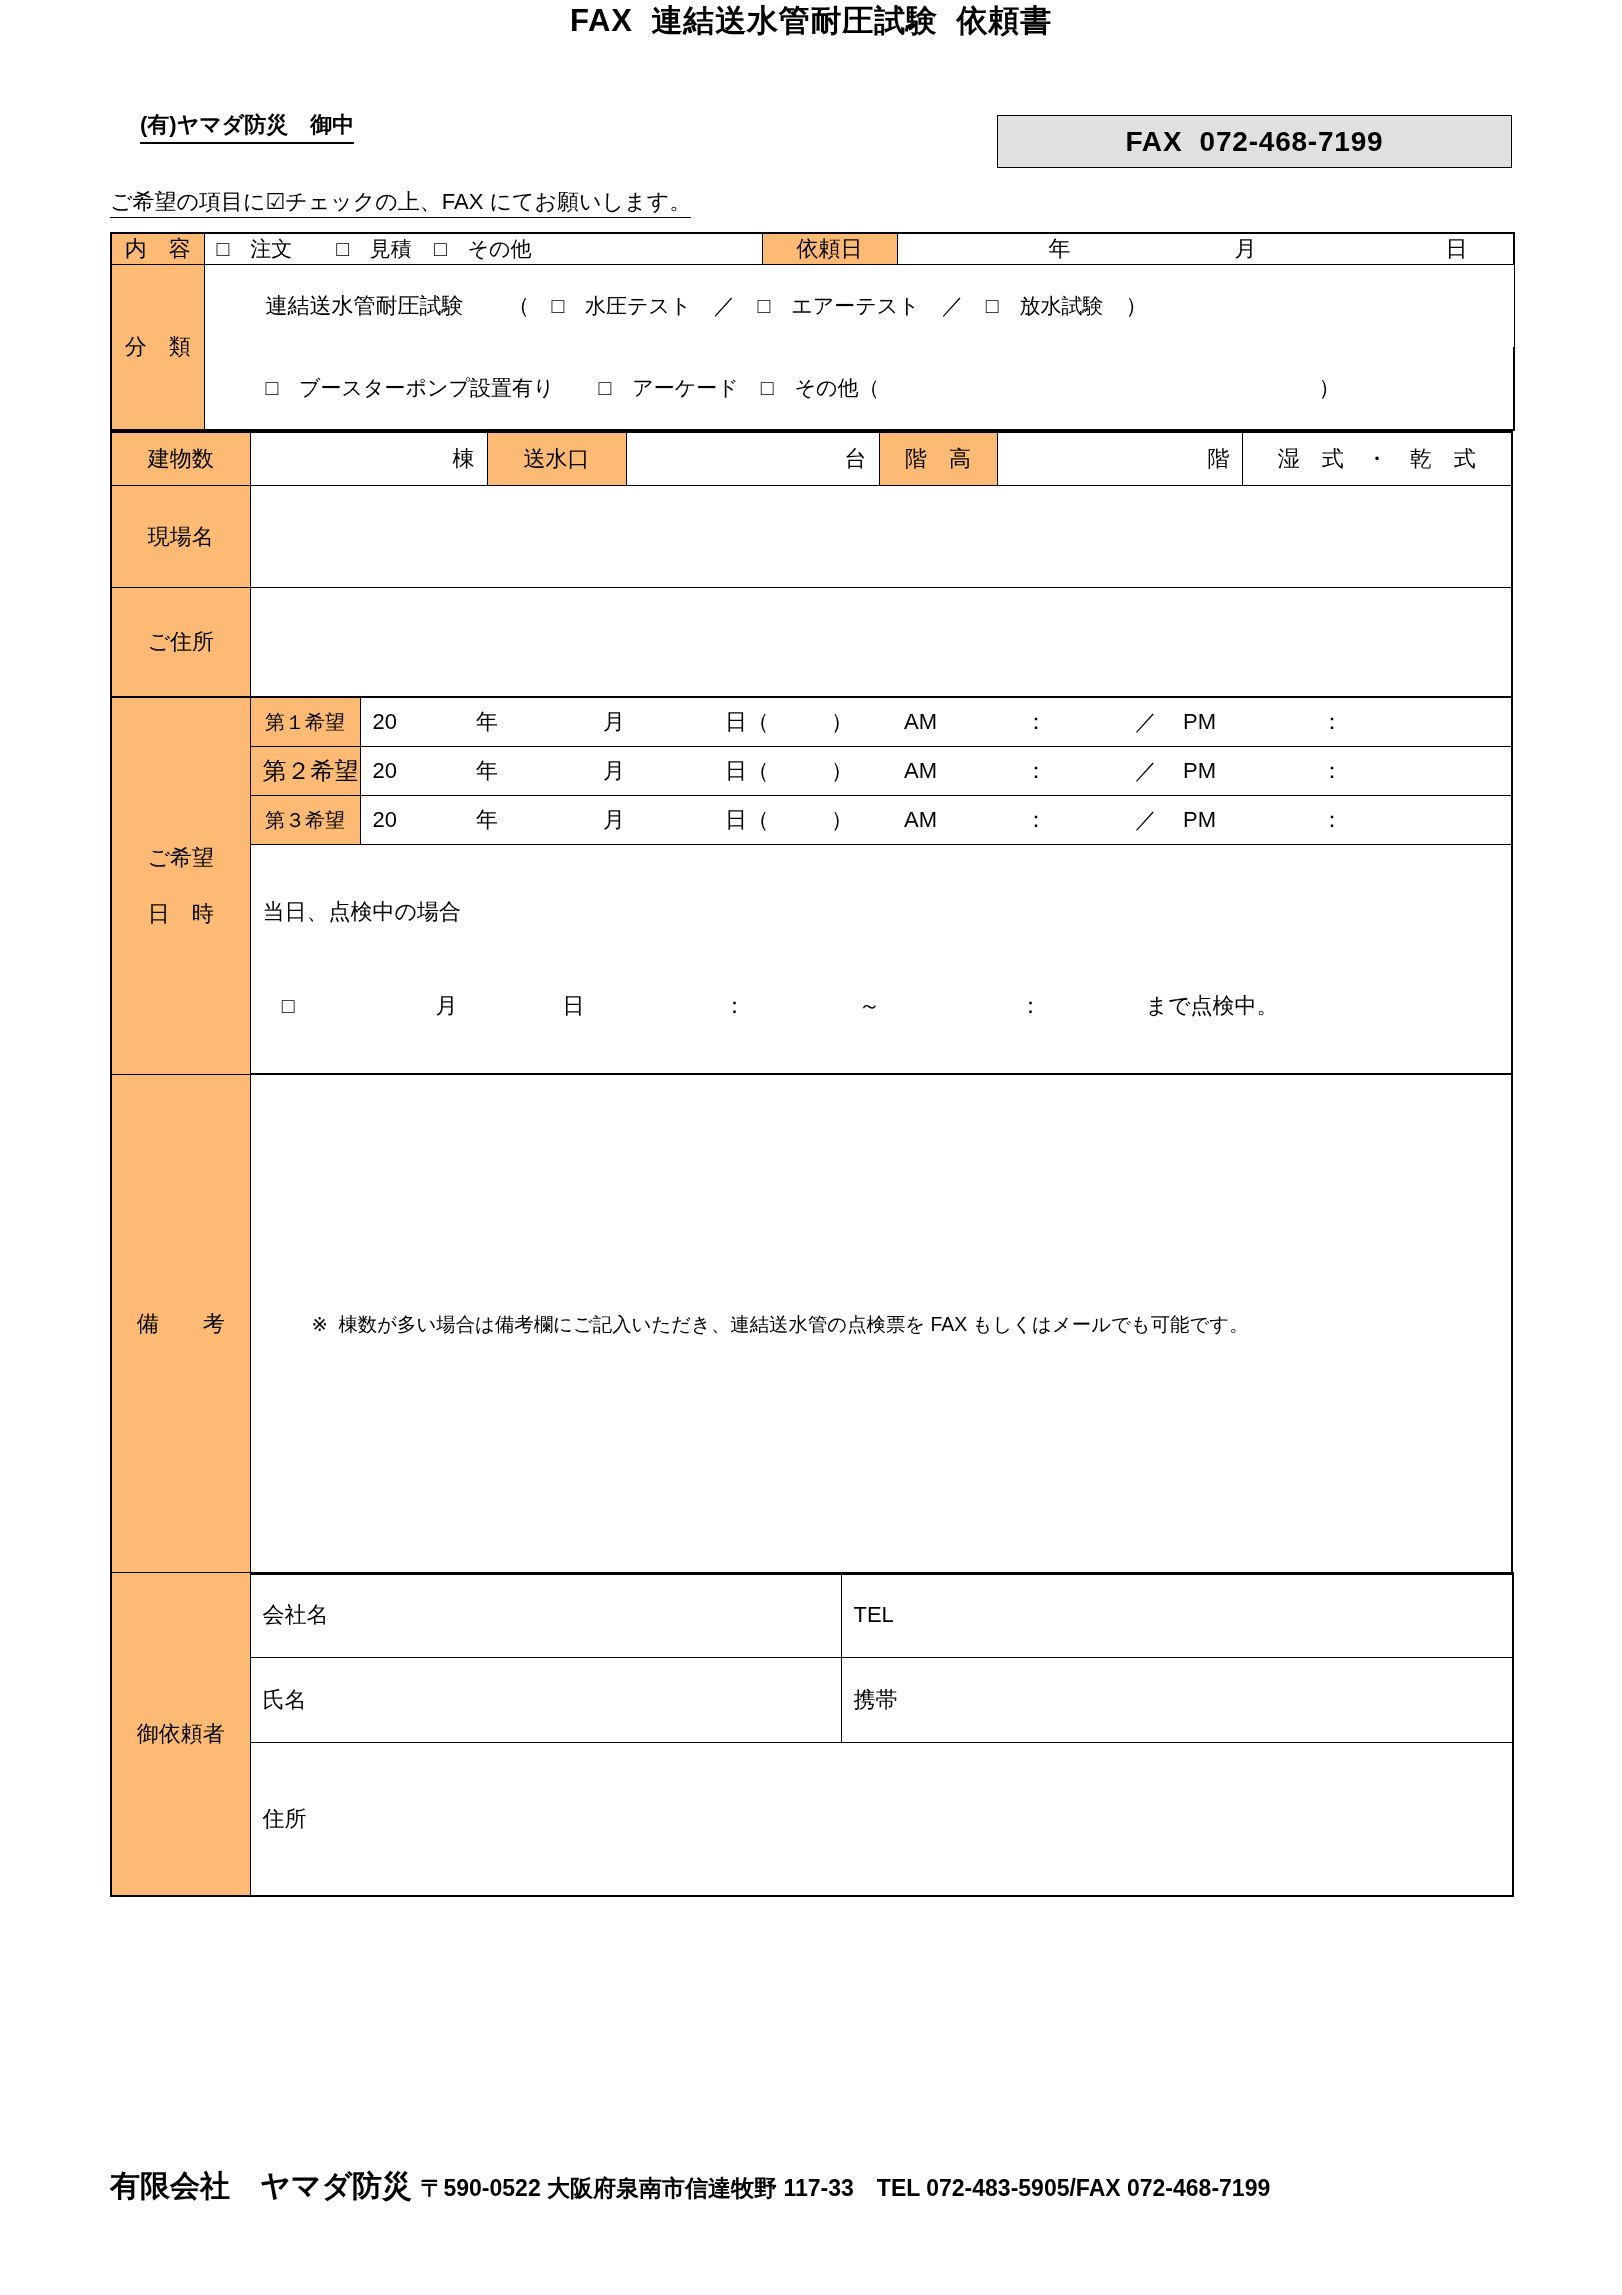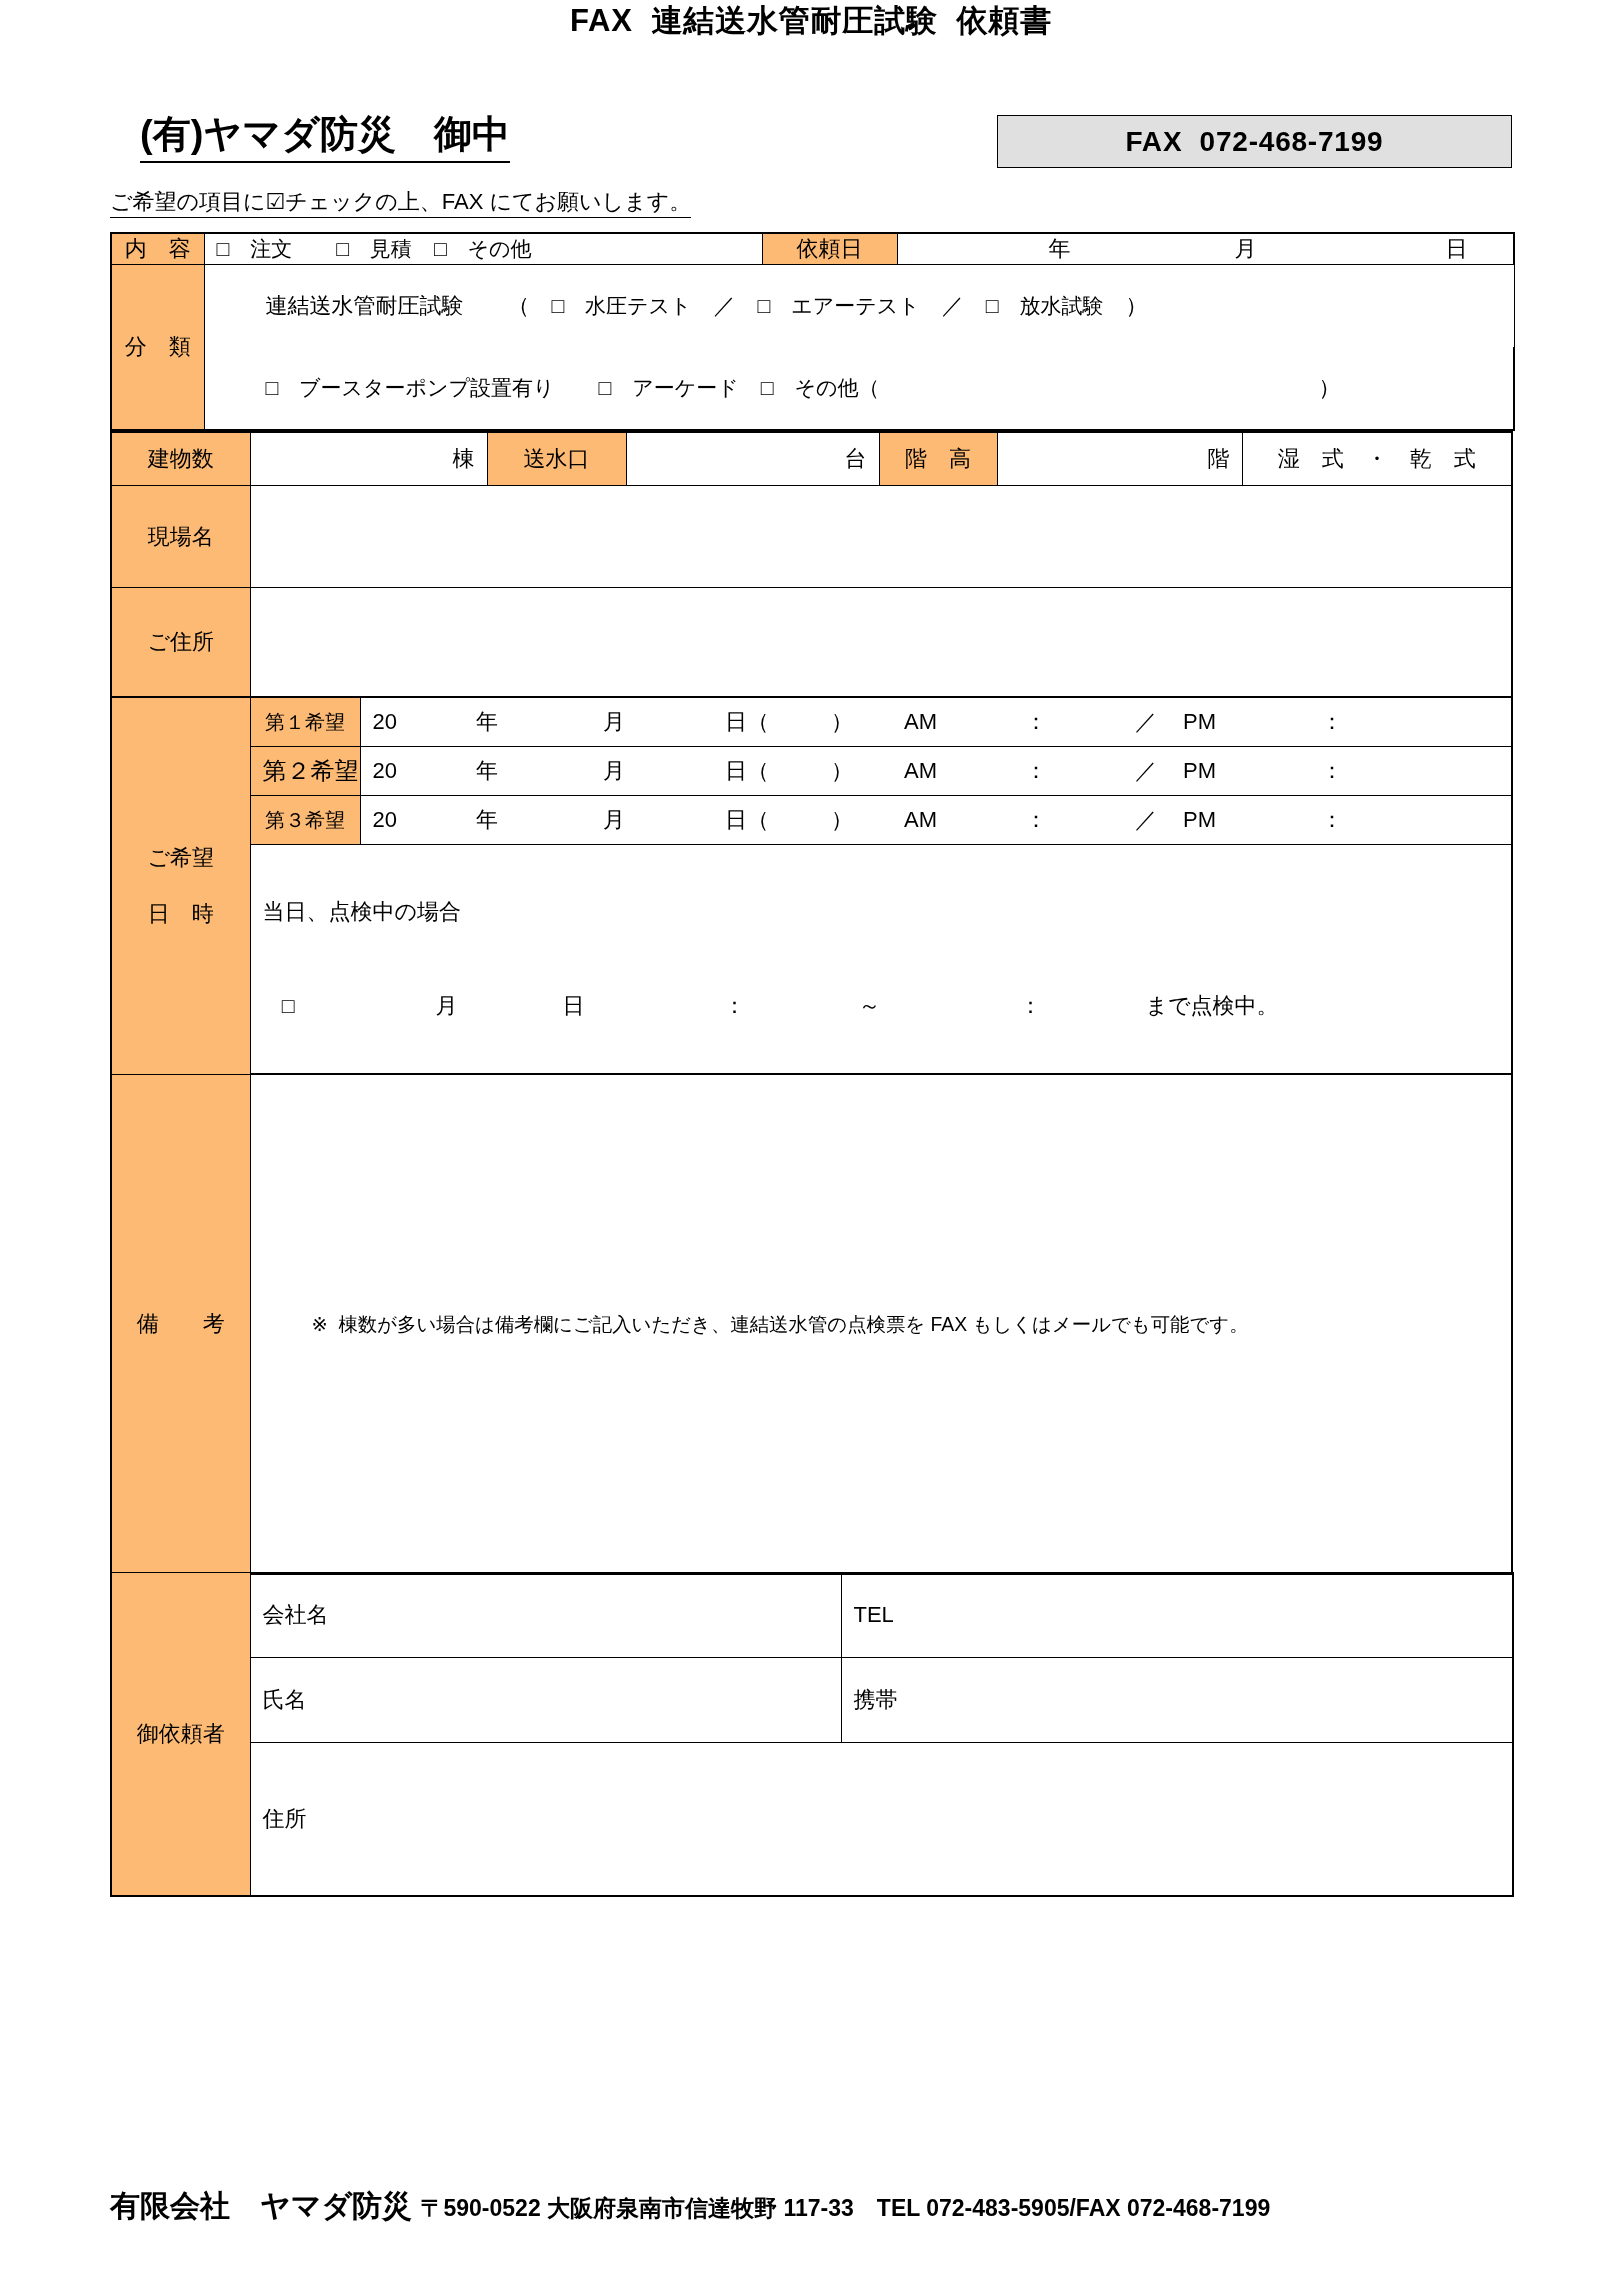--- a/index.html
+++ b/index.html
@@ -35,21 +35,21 @@
   
   .header-row {
     position: relative;
     margin-top: 70px;
     height: 66px;
   }
   .addressee {
     position: absolute;
     left: 30px;
     top: 0;
-    font-size: 38px;
+    font-size: 22px;
     font-weight: bold;
     white-space: pre;
     padding-bottom: 4.2px;
     border-bottom: 2.5px double #000;
     line-height: 1.18;
   }
   .fax-box {
     position: absolute;
     right: 0;
     top: 3.4px;
@@ -119,21 +119,21 @@
 
   .wish-line { white-space: pre; }
 
   .note-small { font-size: 19.4px; }
 
   
   .footer {
     position: absolute;
     left: 110px;
     right: 110px;
-    bottom: 68px;
+    bottom: 88px;
     font-size: 0;
     white-space: nowrap;
   }
   .footer .f-name {
     font-size: 30px;
     font-weight: bold;
     letter-spacing: 0px;
   }
   .footer .f-addr {
     font-size: 23px;

